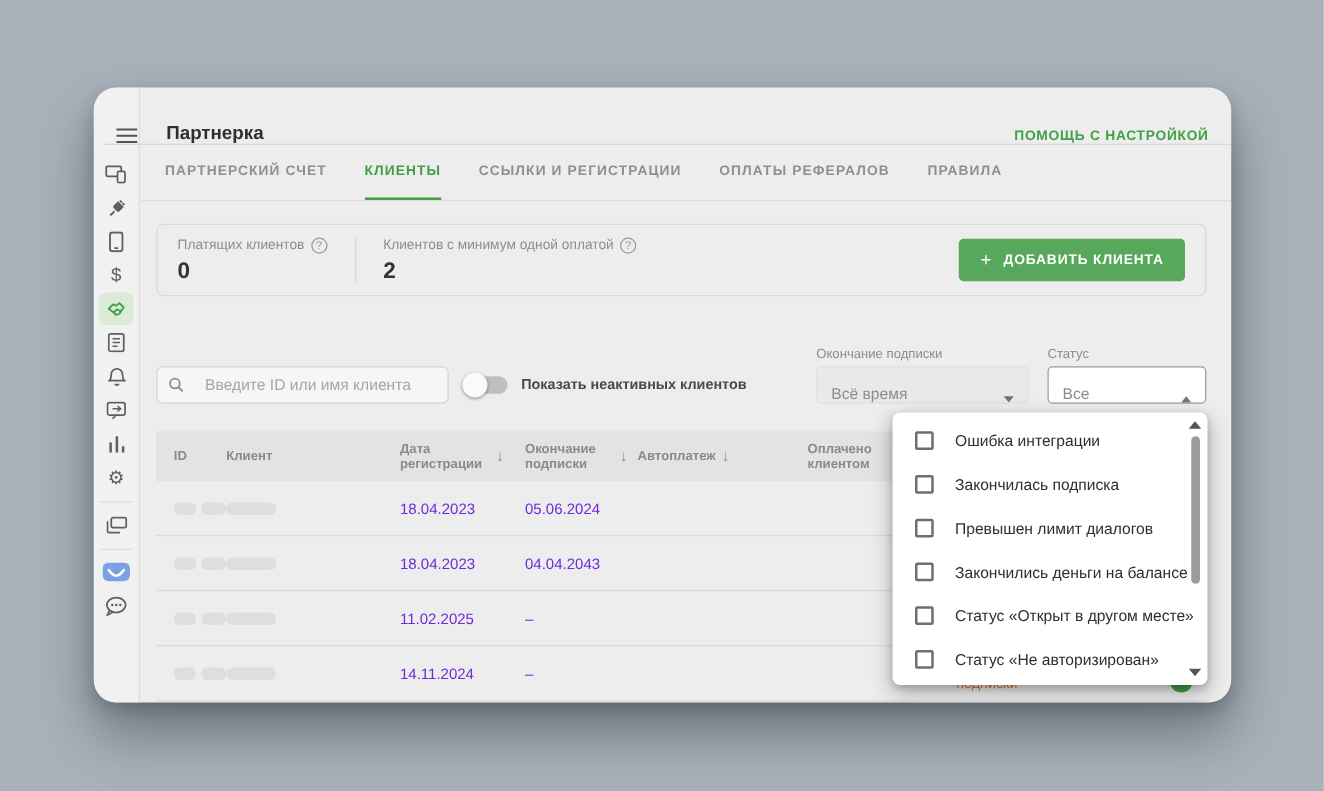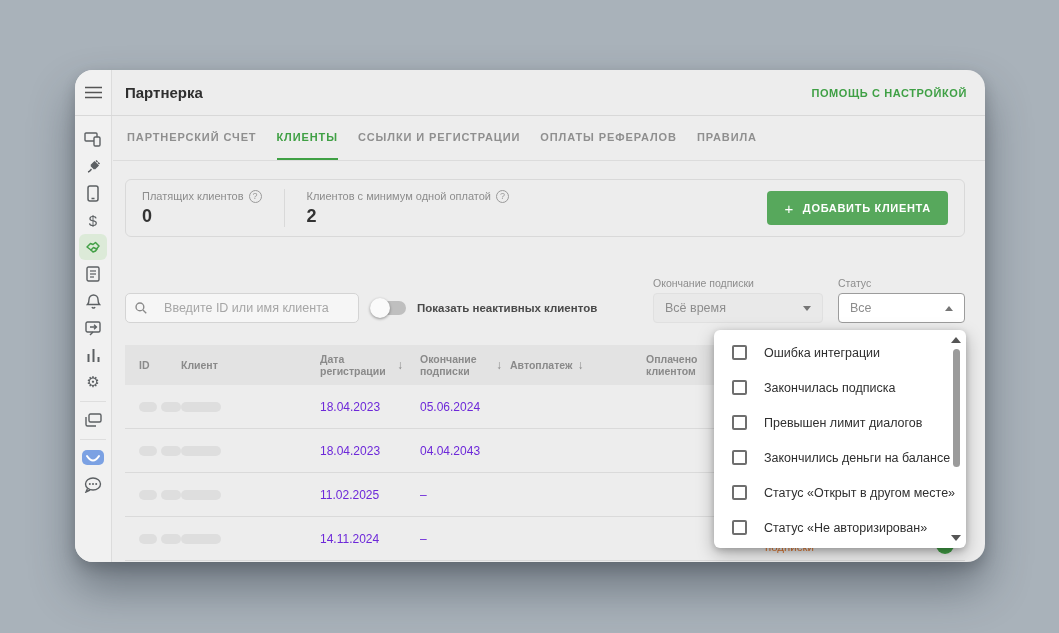--- a/index.html
+++ b/index.html
@@ -25,33 +25,33 @@
     width:28px; height:26px; display:flex; align-items:center; justify-content:center;
     margin-bottom:1px; cursor:pointer; color:#5c6063;
   }
   .side-item svg { display:block; }
   .side-item.active { background:#dcead8; border-radius:6px; }
   .side-div { width:26px; border-top:1px solid #dedede; margin:5px 0; }
   .dollar-glyph { font-size:15px; color:#5c6063; font-weight:normal; }
   .gear-glyph { font-size:15px; color:#5c6063; }
   
   .topbar {
-    position:absolute; left:0; right:0; top:0; height:46px; z-index:4;
-    border-bottom:1px solid #d8d8d8; display:flex; align-items:center;
+    position:absolute; left:8px; right:0; top:0; height:46px; z-index:4;
+    border-bottom:1px solid #d8d8d8; display:flex; align-items:flex-end;
   }
   .hamburger { width:37px; display:flex; justify-content:center; cursor:pointer; }
   .page-title { font-size:15px; font-weight:bold; color:#2f2f2f; margin-left:13px; }
   .help-link {
     margin-left:auto; margin-right:18px; font-size:11px; font-weight:bold;
     letter-spacing:.6px; color:#3fa045; cursor:pointer; text-transform:uppercase;
   }
   
   .content { position:absolute; left:38px; top:46px; right:0; bottom:0; }
   .tabs {
-    display:flex; gap:20px; padding-left:14px; height:45px; align-items:stretch;
+    display:flex; gap:30px; padding-left:19px; height:45px; align-items:stretch;
     border-bottom:1px solid #dcdcdc;
   }
   .tab {
     font-size:11px; font-weight:bold; letter-spacing:.9px; color:#8f8f8f;
     display:flex; align-items:center; border-bottom:2px solid transparent; cursor:pointer;
     text-transform:uppercase;
   }
   .tab.active { color:#3fa044; border-bottom-color:#3fa044; }
   
   .stats-card {
@@ -88,21 +88,21 @@
   .toggle-track { position:absolute; inset:0; background:#bfbfbf; border-radius:7px; }
   .toggle-knob {
     position:absolute; left:-2px; top:-3px; width:20px; height:20px; border-radius:50%;
     background:#fafafa; box-shadow:0 1px 3px rgba(0,0,0,.4);
   }
   .toggle-label { font-size:11.5px; font-weight:bold; color:#4a4a4a; margin-left:11px; }
   .filter-selects { margin-left:auto; display:flex; gap:15px; }
   .sel-group { display:flex; flex-direction:column; }
   .sel-label { font-size:10.5px; color:#8d8d8d; margin-bottom:4px; }
   .select {
-    height:30px; border-radius:4px; display:flex; align-items:center;
+    height:30px; border-radius:4px; display:flex; align-items:flex-end;
     padding:0 11px; font-size:12.5px; color:#8d8d8d; justify-content:space-between;
     cursor:pointer;
     gap:11px;
   }
   .select.flat { width:170px; background:#e9e9e9; border:1px solid #e0e0e0; }
   .select.open { width:127px; background:#fff; border:1px solid #9c9c9c; }
   .caret-down { width:0; height:0; border-left:4.5px solid transparent; border-right:4.5px solid transparent; border-top:5px solid #757575; }
   .caret-up { width:0; height:0; border-left:4.5px solid transparent; border-right:4.5px solid transparent; border-bottom:5px solid #757575; }
   
   .table { margin:22px 20px 0 12px; }

